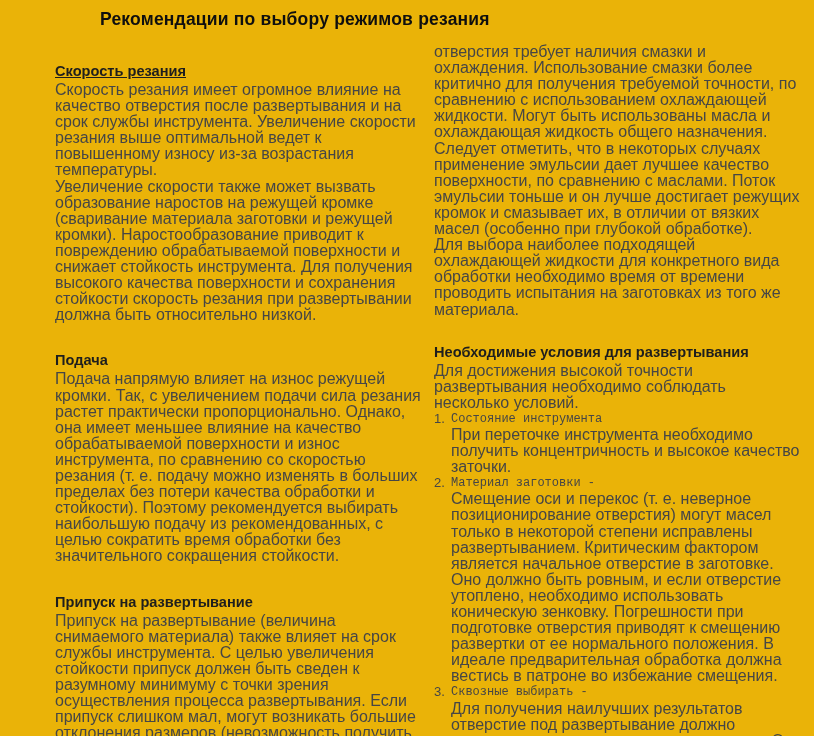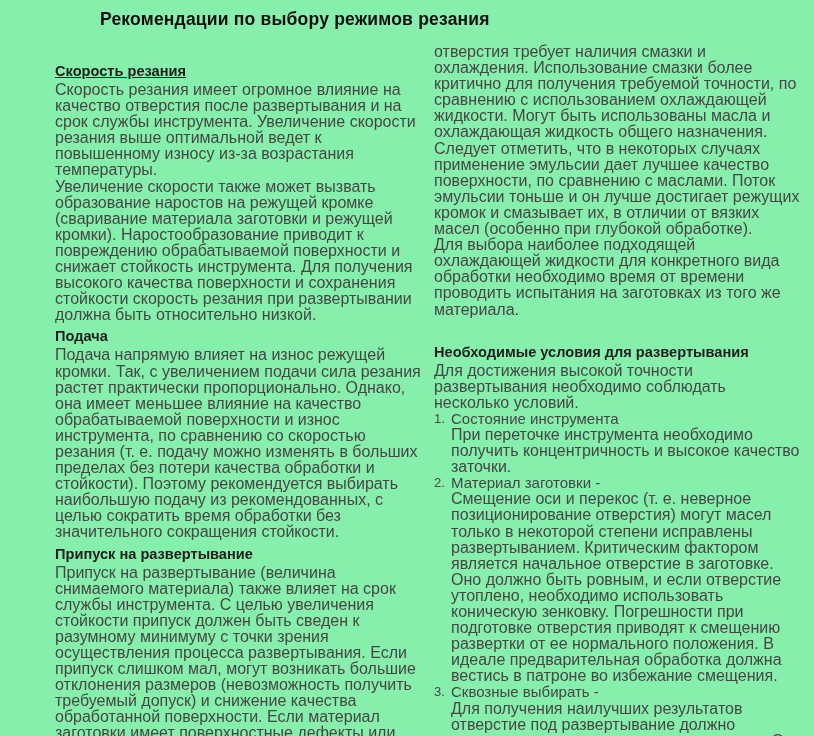--- a/index.html
+++ b/index.html
@@ -1,21 +1,21 @@
 <!DOCTYPE html>
 <html><head>
 <meta charset="utf-8">
 <style>
   * { margin: 0; padding: 0; box-sizing: border-box; }
   html, body { background: #ffffff; }
   .page {
     position: relative;
     width: 814px;
     height: 736px;
-    background: #86efac;
+    background: #eab308;
     font-family: "Liberation Sans", sans-serif;
     overflow: hidden;
   }
   .doc-title {
     position: absolute;
     top: 9px;
     left: 100px;
     font-size: 17.5px;
     font-weight: bold;
     color: #0f0f0f;
@@ -29,44 +29,45 @@
     gap: 13px;
   }
   .col { display: block; }
   .col-left  { width: 366px; }
   .col-right { width: 367px; }
   .sec-heading {
     font-size: 14.6px;
     font-weight: bold;
     color: #1e1e1e;
     line-height: 18px;
-    margin-top: 4px;
+    margin-top: 28px;
     margin-bottom: 2px;
   }
   .sec:first-child .sec-heading { margin-top: 18px; text-decoration: underline; }
   .body-p {
     font-size: 16px;
     line-height: 16.1px;
     color: #464646;
   }
   .conditions-heading { margin-top: 25px; }
   .list { margin-top: 0; }
   .list-item { display: flex; }
   .li-num {
     flex: none;
     width: 17px;
     font-size: 13px;
     line-height: 16.1px;
     color: #464646;
   }
   .li-content { flex: 1; }
   .li-title {
-    font-size: 15px;
+    font-size: 12px;
     line-height: 16.1px;
     color: #464646;
+    font-family: Liberation Mono, monospace;
   }
 </style>
 </head>
 <body>
 
 <div class="page">
 
   <h1 class="doc-title">Рекомендации по выбору режимов резания</h1>
 
   <div class="columns">

